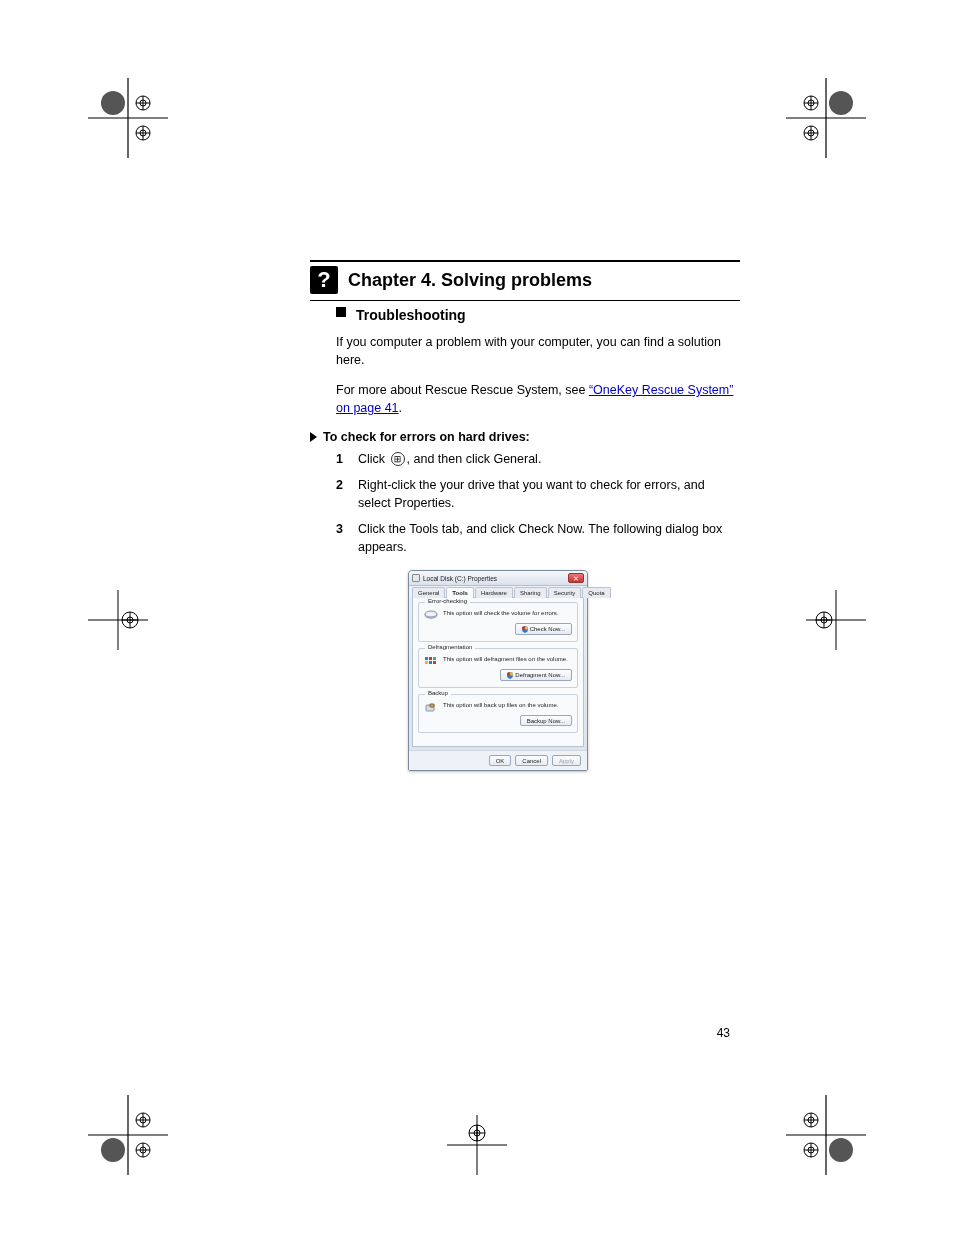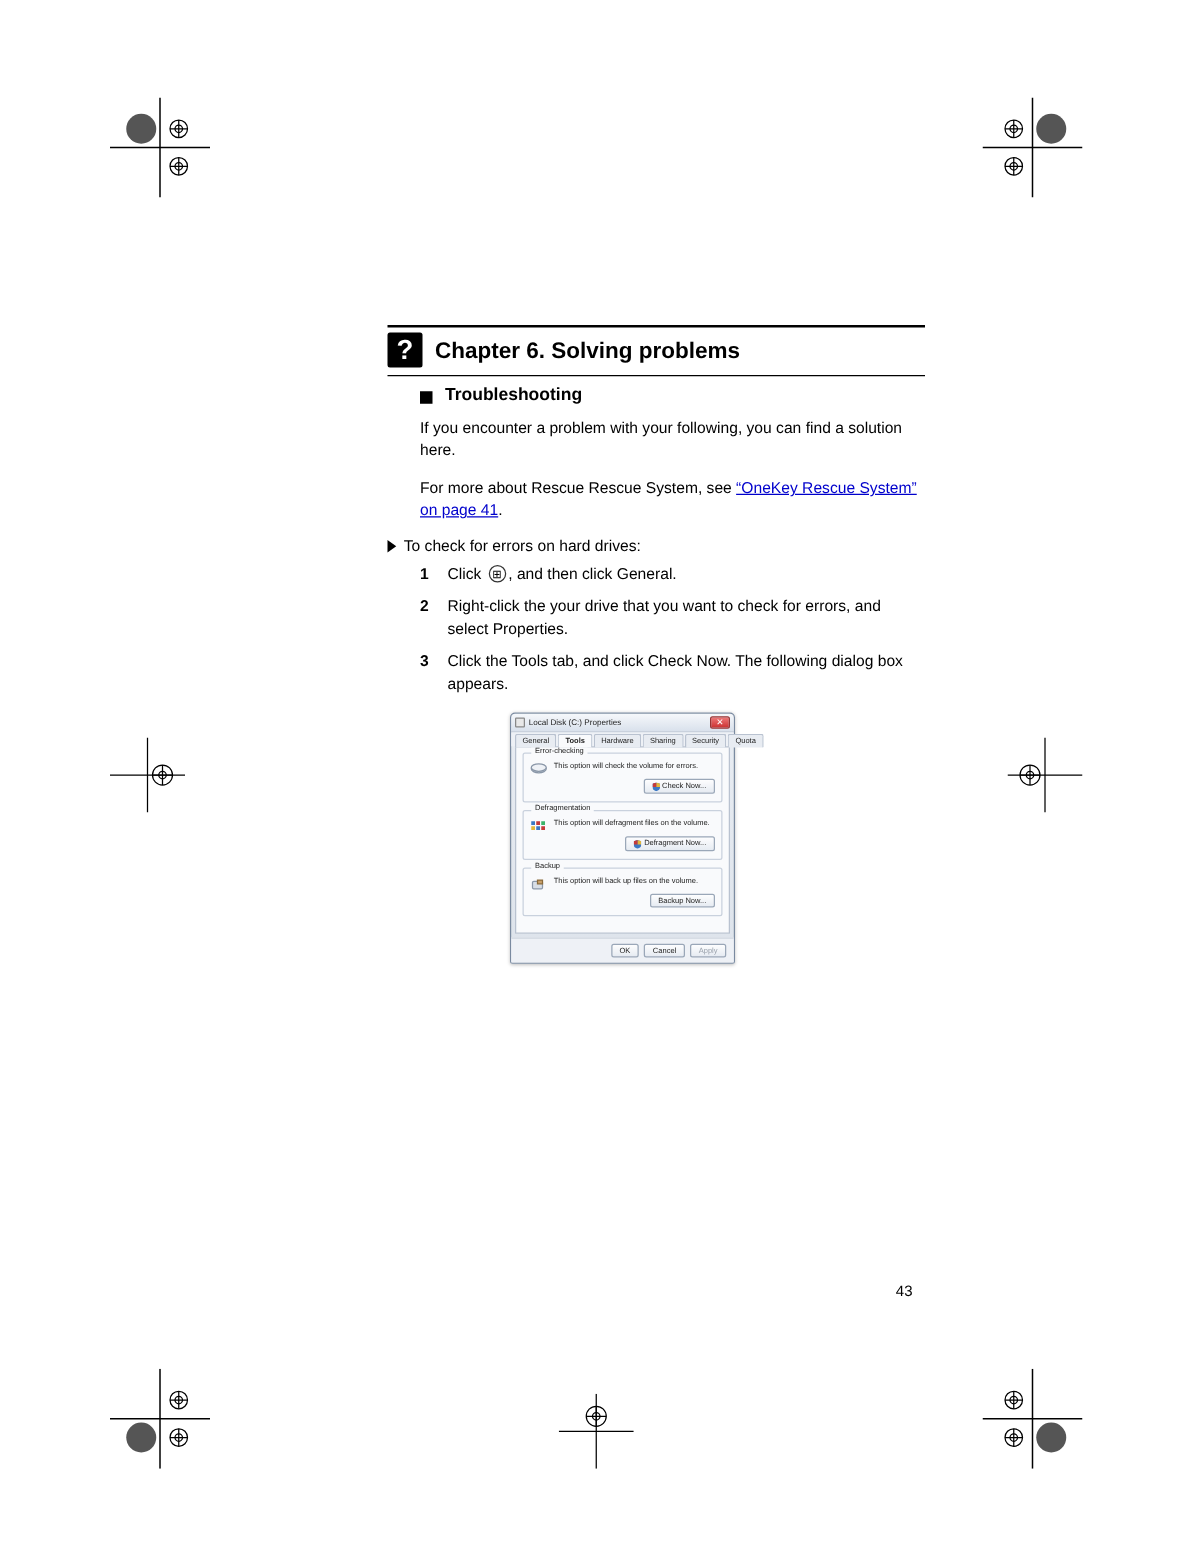--- a/index.html
+++ b/index.html
@@ -56,39 +56,39 @@
   }
   .main-heading {
     font-size: 18px;
     font-weight: bold;
   }
   .hr1 { border: 0; border-top: 2px solid #000; margin: 2px 0 4px 0; }
   .hr2 { border: 0; border-top: 1px solid #000; margin: 0 0 6px 0; }
 
   .subhead-row {
     display: flex;
-    align-items: flex-end;
+    align-items: flex-start;
     gap: 10px;
     margin: 4px 0 10px 26px;
   }
   .square-bullet {
     width: 10px; height: 10px; background: #000;
   }
   .sub-heading { font-size: 14px; font-weight: bold; }
 
   .para {
     font-size: 12.5px;
     line-height: 1.45;
     margin: 0 0 12px 26px;
   }
   .link { color: #0000cc; text-decoration: underline; }
 
   .steps-lead {
     font-size: 12.5px;
-    font-weight: normal;
+    font-weight: bold;
     margin: 0 0 6px 0px;
     display: flex;
     align-items: center;
     gap: 6px;
   }
   .tri {
     width: 0; height: 0;
     border-top: 5px solid transparent;
     border-bottom: 5px solid transparent;
     border-left: 7px solid #000;
@@ -275,30 +275,30 @@
       <circle cx="30" cy="18" r="3" fill="none" stroke="#000"></circle>
       <line x1="22" y1="18" x2="38" y2="18" stroke="#000"></line>
       <line x1="30" y1="10" x2="30" y2="26" stroke="#000"></line>
     </svg>
 </div>
 
 <div class="content">
   <hr class="hr1">
   <div class="heading-row">
     <div class="help-icon">?</div>
-    <div class="main-heading">Chapter 6. Solving problems</div>
+    <div class="main-heading">Chapter 4. Solving problems</div>
   </div>
   <hr class="hr2">
 
   <div class="subhead-row">
     <div class="square-bullet"></div>
     <div class="sub-heading">Troubleshooting</div>
   </div>
 
-  <p class="para">If you encounter a problem with your following, you can find a solution here.</p>
+  <p class="para">If you computer a problem with your computer, you can find a solution here.</p>
   <p class="para">
     <span>For more about Rescue Rescue System, see </span><a href="#" class="link">“OneKey Rescue System” on page 41</a><span>.</span>
   </p>
 
   <div class="steps-lead">
     <span class="tri"></span>
     <span>To check for errors on hard drives:</span>
   </div>
 
   <ol class="steps">

